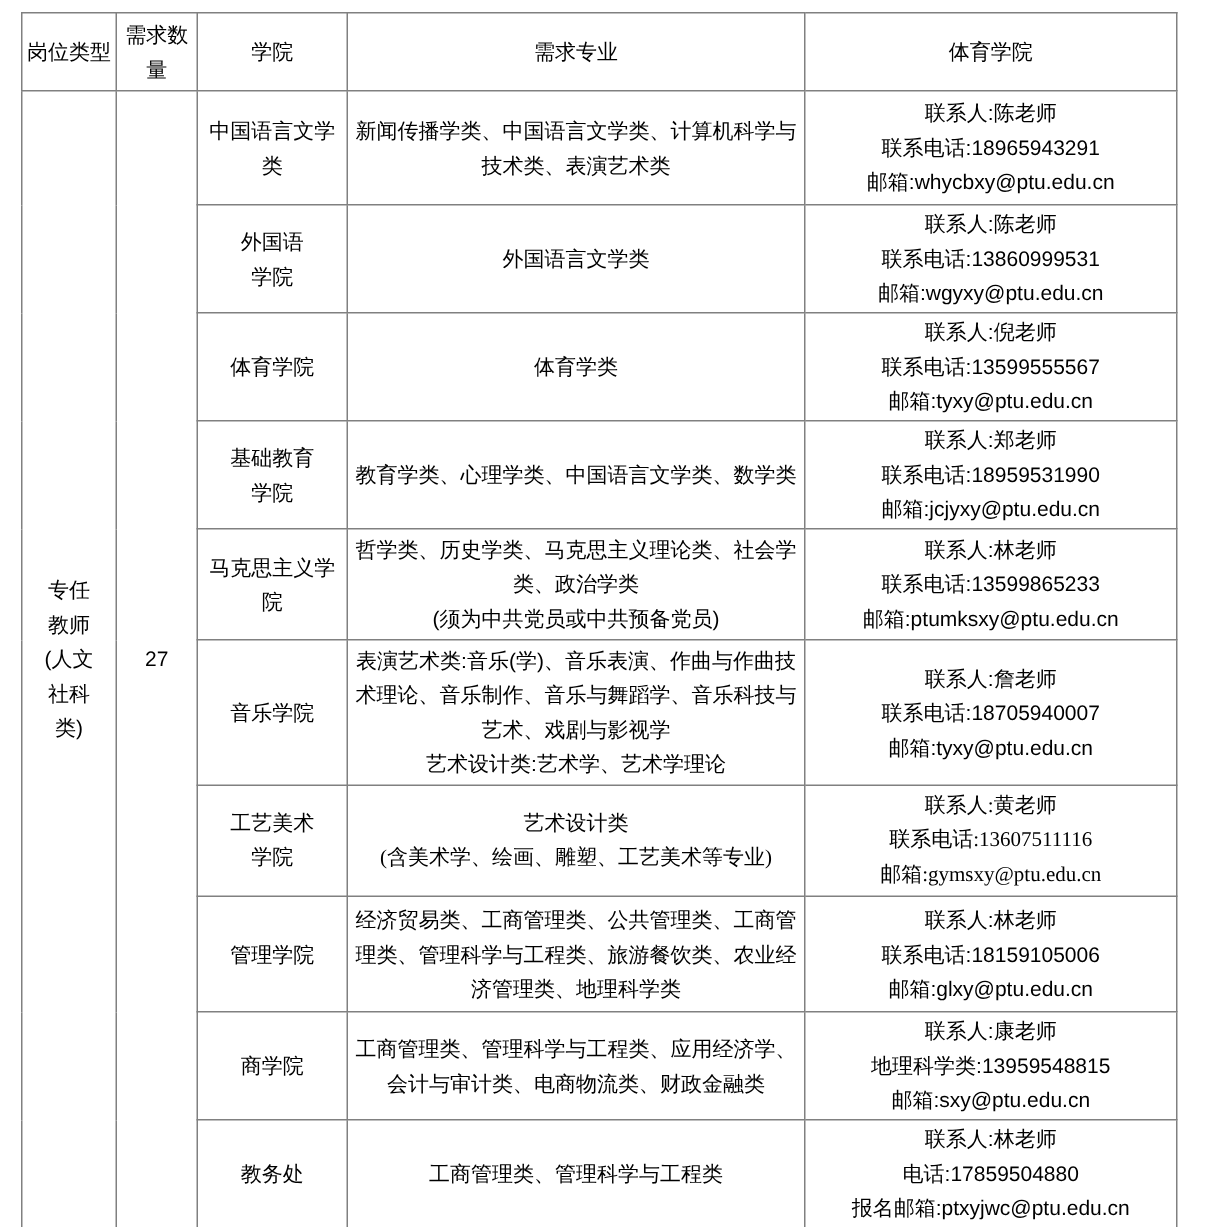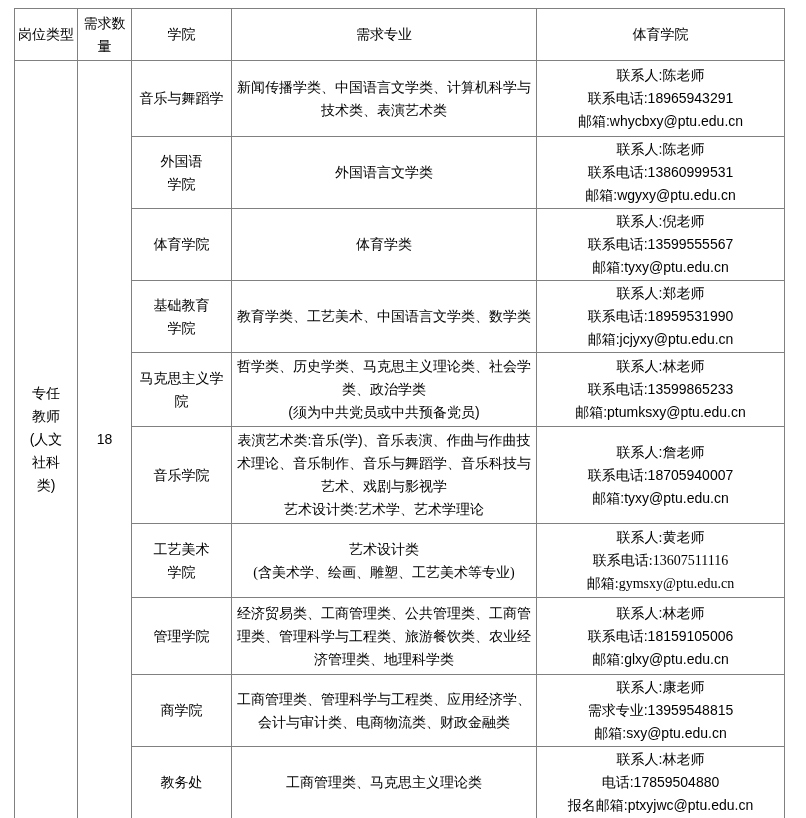--- a/index.html
+++ b/index.html
@@ -70,22 +70,22 @@
         <th>体育学院</th>
       </tr>
     </thead>
     <tbody>
       <tr class="h-r0">
         <td rowspan="10">专任
 教师
 (人文
 社科
 类)</td>
-        <td rowspan="10">18</td>
-        <td>音乐与舞蹈学</td>
+        <td rowspan="10">27</td>
+        <td>中国语言文学类</td>
         <td>新闻传播学类、中国语言文学类、计算机科学与技术类、表演艺术类</td>
         <td>联系人:陈老师
 联系电话:18965943291
 邮箱:whycbxy@ptu.edu.cn</td>
       </tr>
       <tr class="h-r1">
         <td>外国语
 学院</td>
         <td>外国语言文学类</td>
         <td>联系人:陈老师
@@ -95,21 +95,21 @@
       <tr class="h-r2">
         <td>体育学院</td>
         <td>体育学类</td>
         <td>联系人:倪老师
 联系电话:13599555567
 邮箱:tyxy@ptu.edu.cn</td>
       </tr>
       <tr class="h-r3">
         <td>基础教育
 学院</td>
-        <td>教育学类、工艺美术、中国语言文学类、数学类</td>
+        <td>教育学类、心理学类、中国语言文学类、数学类</td>
         <td>联系人:郑老师
 联系电话:18959531990
 邮箱:jcjyxy@ptu.edu.cn</td>
       </tr>
       <tr class="h-r4">
         <td>马克思主义学院</td>
         <td>哲学类、历史学类、马克思主义理论类、社会学类、政治学类
 (须为中共党员或中共预备党员)</td>
         <td>联系人:林老师
 联系电话:13599865233
@@ -136,26 +136,26 @@
         <td>管理学院</td>
         <td>经济贸易类、工商管理类、公共管理类、工商管理类、管理科学与工程类、旅游餐饮类、农业经济管理类、地理科学类</td>
         <td>联系人:林老师
 联系电话:18159105006
 邮箱:glxy@ptu.edu.cn</td>
       </tr>
       <tr class="h-r8">
         <td>商学院</td>
         <td>工商管理类、管理科学与工程类、应用经济学、会计与审计类、电商物流类、财政金融类</td>
         <td>联系人:康老师
-需求专业:13959548815
+地理科学类:13959548815
 邮箱:sxy@ptu.edu.cn</td>
       </tr>
       <tr class="h-r9">
         <td>教务处</td>
-        <td>工商管理类、马克思主义理论类</td>
+        <td>工商管理类、管理科学与工程类</td>
         <td>联系人:林老师
 电话:17859504880
 报名邮箱:ptxyjwc@ptu.edu.cn</td>
       </tr>
 
     </tbody>
   </table>
 </div>
 
 </body></html>

